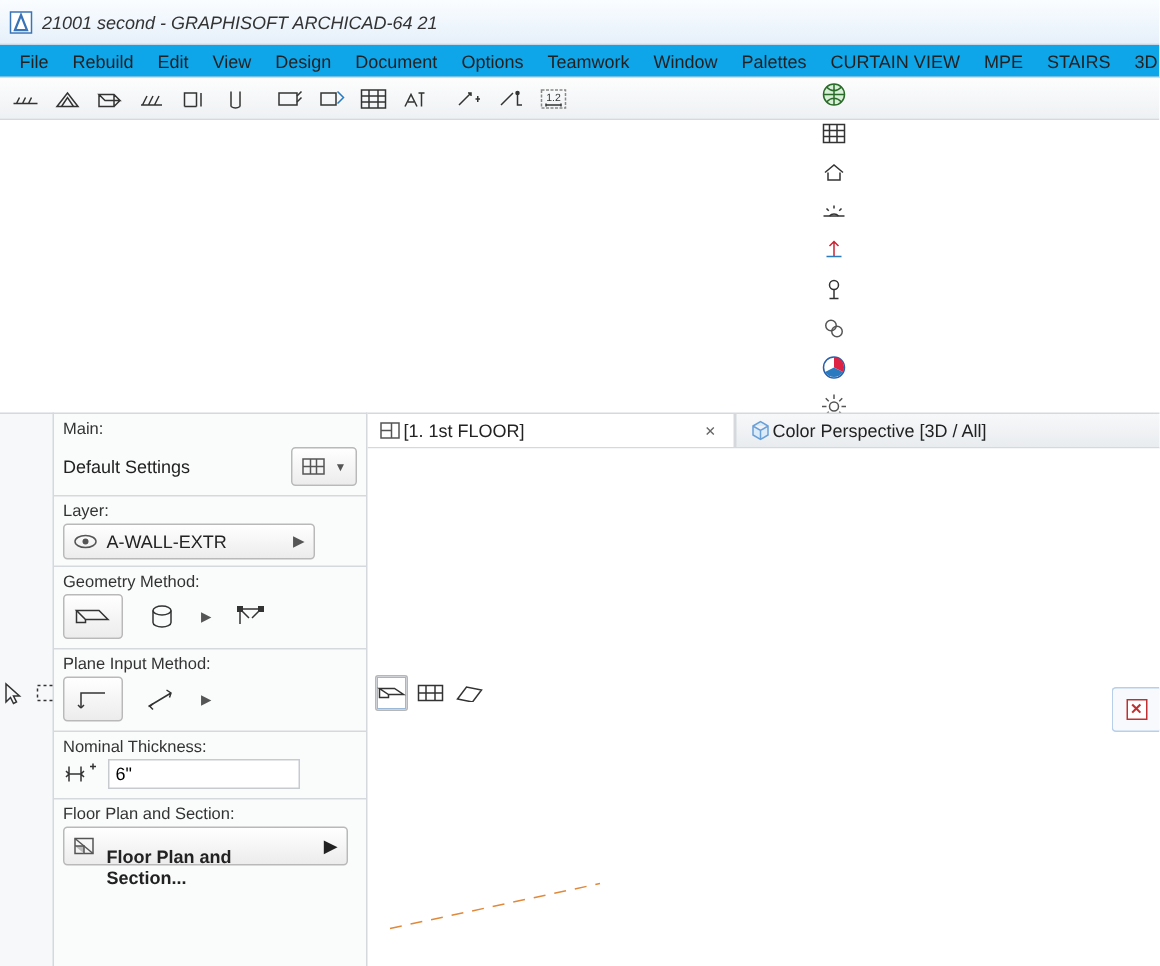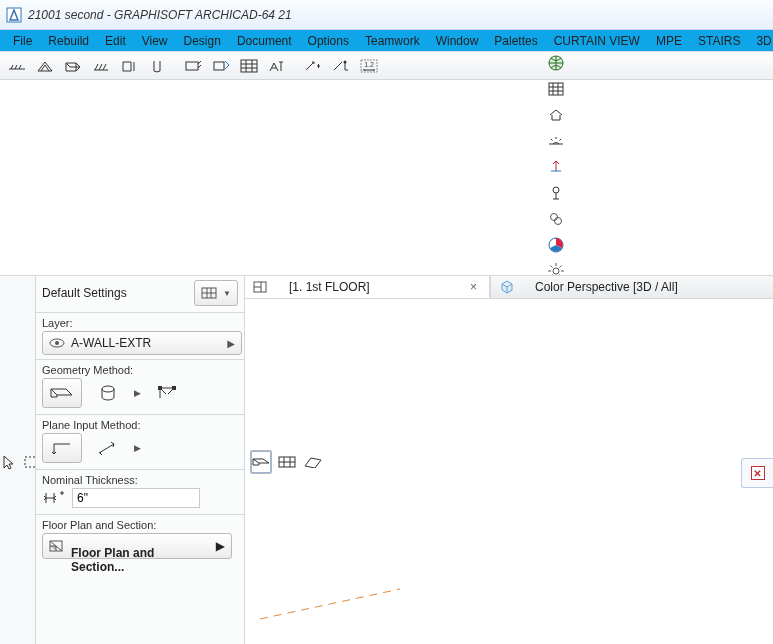--- a/index.html
+++ b/index.html
@@ -18,21 +18,21 @@
 .toolbar { height:28px; background:linear-gradient(#fdfdfd,#eef1f4); border-bottom:1px solid #d5d9de; display:flex; align-items:center; padding:0 4px; gap:2px; }
 .tbtn { width:26px; height:22px; display:flex;align-items:center;justify-content:center; border:1px solid transparent; border-radius:2px; }
 .tsep{width:6px;}
 
 
 .vstrip { position:absolute; left:542px; top:52px; width:28px; display:flex; flex-direction:column; gap:4px; align-items:center; }
 .vbtn { width:22px; height:22px; display:flex;align-items:center;justify-content:center; }
 
 
 .viewtabs { position:absolute; left:245px; top:275px; right:0; height:24px; background:linear-gradient(#f7f8fa,#e9ecef); border-top:1px solid #d5d9de; border-bottom:1px solid #d5d9de; display:flex; align-items:center; }
-.viewtab { display:flex; align-items:center; height:100%; padding:0 8px; gap:20px; }
+.viewtab { display:flex; align-items:center; height:100%; padding:0 8px; gap:0; }
 .viewtab.active { background:#fff; border-right:1px solid #d5d9de;}
 .viewtab .closex { margin-left:auto; padding:0 4px; color:#666; }
 .tab2 { border-left:1px solid #d5d9de; flex:1; }
 
 
 .canvas { position:absolute; left:245px; top:299px; right:0; bottom:0; background:#fff; }
 .dashed { position:absolute; left:10px; bottom:20px; width:150px; height:40px; }
 
 
 .redbox { position:absolute; right:0; top:458px; width:32px; height:30px; background:#f7f9fd; border:1px solid #b7cfe8; border-right:none; border-radius:3px 0 0 3px; display:flex;align-items:center;justify-content:center;}
@@ -41,21 +41,21 @@
 
 .toolcol { position:absolute; left:0; top:275px; width:36px; bottom:0; background:#f7f8fa; border-right:1px solid #d5d9de; border-top:1px solid #d5d9de; display:flex; flex-direction:row; align-items:center; padding-top:4px; gap:4px;}
 .toolcol .tcbtn { width:28px; height:24px; display:flex;align-items:center;justify-content:center; border:1px solid transparent; border-radius:2px;}
 .toolcol .tcbtn.sel { background:#fff; border:1px solid #b7b7b7; box-shadow:0 0 0 1px #9ab8d8 inset;}
 .toolcol .hdr { font-size:11px; color:#444; padding:2px 0 0 0; font-weight:bold; width:36px; text-align:left; padding-left:2px;}
 
 
 .infobox { position:absolute; left:36px; top:275px; width:209px; bottom:0; background:#fafbfb; border-top:1px solid #d5d9de; border-right:1px solid #d5d9de; padding:4px 6px; overflow:hidden;}
 .infobox .lbl { font-size:11px; color:#333; margin:4px 0 2px 0; display:block;}
 .infobox .row { display:flex; align-items:center; gap:6px; margin-bottom:6px;}
-.dropbtn { height:24px; border:1px solid #b9b9b9; background:linear-gradient(#fff,#ececec); border-radius:3px; display:flex; align-items:center; padding:0 6px; gap:6px; width:200px;}
+.dropbtn { height:24px; border:1px solid #b9b9b9; background:linear-gradient(#fff,#ececec); border-radius:3px; display:flex; align-items:center; padding:0 6px; gap:6px; width:168px;}
 .dropbtn .arrow{margin-left:auto;color:#555;font-size:10px;}
 .minidrop { width:44px;height:26px;border:1px solid #b9b9b9;background:linear-gradient(#fff,#ececec);border-radius:3px;display:flex;align-items:center;justify-content:center;gap:2px;}
 .iconbtn { width:40px;height:30px;border:1px solid #b9b9b9;background:linear-gradient(#fff,#ececec);border-radius:3px;display:flex;align-items:center;justify-content:center;}
 .iconbtn.plain{border-color:transparent;background:transparent;}
 .hr{height:1px;background:#d5d9de;margin:4px -6px;}
 .txtin { width:128px; height:20px; border:1px solid #c7cbd0; background:#fff; padding:0 4px; font-size:12px; }
 .fpdrop{width:190px;height:26px;border:1px solid #b9b9b9;background:linear-gradient(#fff,#ececec);border-radius:3px;display:flex;align-items:center;padding:0 6px;gap:6px;}
 
 svg{display:block;}
 </style>
@@ -316,20 +316,23 @@
       </svg>
     </div>
   <div class="tcbtn">
       <svg width="20" height="12">
         <path d="M2 10 L8 2 L18 4 L12 12 Z" stroke="#333" fill="none"></path>
       </svg>
     </div>
 </div>
 
 <div class="infobox">
+  <div class="row">
+    <span class="lbl" style="margin:0;">Main:</span>
+  </div>
   <div class="row" style="justify-content:space-between;">
     <span>Default Settings</span>
     <div class="minidrop">
       <svg width="20" height="14">
           <rect x="1" y="2" width="14" height="10" stroke="#555" fill="none"></rect>
           <path d="M1 7 H15 M6 2 V12 M10 2 V12" stroke="#555"></path>
         </svg>
       <span style="font-size:8px;color:#555;">▼</span>
     </div>
   </div>

